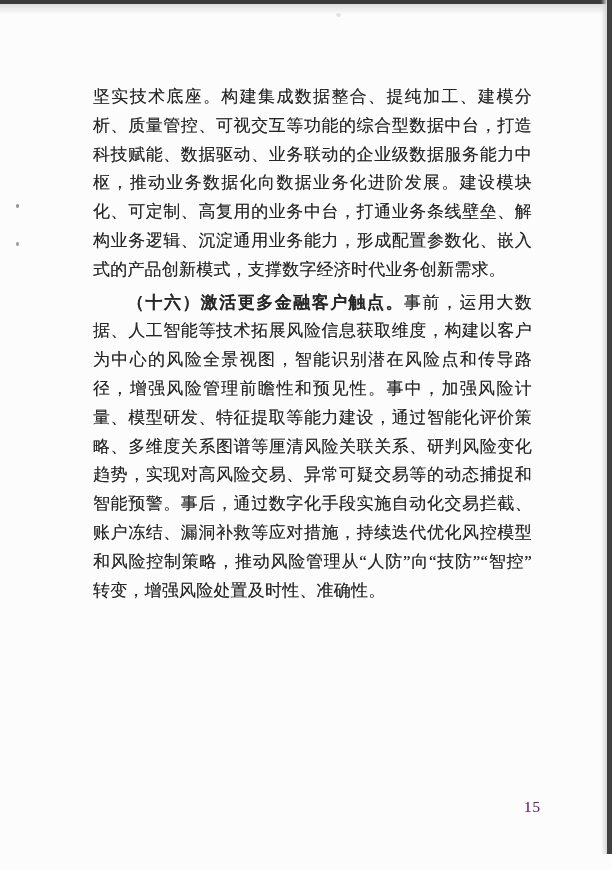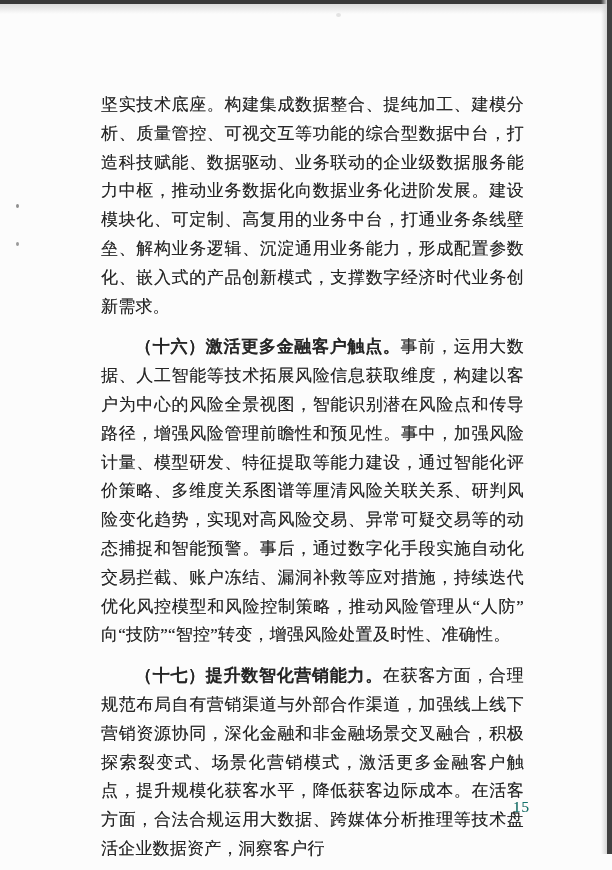--- a/index.html
+++ b/index.html
@@ -23,42 +23,41 @@
   .speck.s3{left:336px;top:13px;width:5px;height:4px;background:#e3e3e3;}
 
   
   .text-block{
     position:absolute;left:89px;top:79px;width:447px;
     font-size:17px;line-height:28.8px;color:#262626;
     text-align:justify;text-justify:inter-character;
     letter-spacing:0.2px;
     text-shadow:0 0 0.5px rgba(40,40,40,0.55);
   }
-  .text-block p{margin:12px;padding:0;}
+  .text-block p{margin:4px;padding:0;}
   .text-block p.indent{text-indent:2em;}
   .text-block b{font-weight:bold;}
 
   .page-number{
-    position:absolute;left:513px;top:799px;
-    font-size:15px;color:#0f766e;letter-spacing:1px;
+    position:absolute;left:524px;top:799px;
+    font-size:15px;color:#701a75;letter-spacing:1px;
     text-shadow:0 0 0.5px rgba(40,40,40,0.5);
   }
 </style>
 </head>
 <body>
 
 <div class="page">
   <div class="scan-top-edge"></div>
   <div class="scan-top-shadow"></div>
   <div class="scan-right-edge"></div>
   <div class="scan-right-shadow"></div>
   <div class="speck s1"></div>
   <div class="speck s2"></div>
   <div class="speck s3"></div>
 
   <div class="text-block">
       <p>坚实技术底座。构建集成数据整合、提纯加工、建模分析、质量管控、可视交互等功能的综合型数据中台，打造科技赋能、数据驱动、业务联动的企业级数据服务能力中枢，推动业务数据化向数据业务化进阶发展。建设模块化、可定制、高复用的业务中台，打通业务条线壁垒、解构业务逻辑、沉淀通用业务能力，形成配置参数化、嵌入式的产品创新模式，支撑数字经济时代业务创新需求。</p>
       <p class="indent"><b>（十六）激活更多金融客户触点。</b>事前，运用大数据、人工智能等技术拓展风险信息获取维度，构建以客户为中心的风险全景视图，智能识别潜在风险点和传导路径，增强风险管理前瞻性和预见性。事中，加强风险计量、模型研发、特征提取等能力建设，通过智能化评价策略、多维度关系图谱等厘清风险关联关系、研判风险变化趋势，实现对高风险交易、异常可疑交易等的动态捕捉和智能预警。事后，通过数字化手段实施自动化交易拦截、账户冻结、漏洞补救等应对措施，持续迭代优化风控模型和风险控制策略，推动风险管理从“人防”向“技防”“智控”转变，增强风险处置及时性、准确性。</p>
-      <p class="indent"><b>（十七）提升数智化营销能力。</b>在获客方面，合理规范布局自有营销渠道与外部合作渠道，加强线上线下营销资源协同，深化金融和非金融场景交叉融合，积极探索裂变式、场景化营销模式，激活更多金融客户触点，提升规模化获客水平，降低获客边际成本。在活客方面，合法合规运用大数据、跨媒体分析推理等技术盘活企业数据资产，洞察客户行</p>
     </div>
 
   <div class="page-number">15</div>
 </div>
 
 </body></html>

